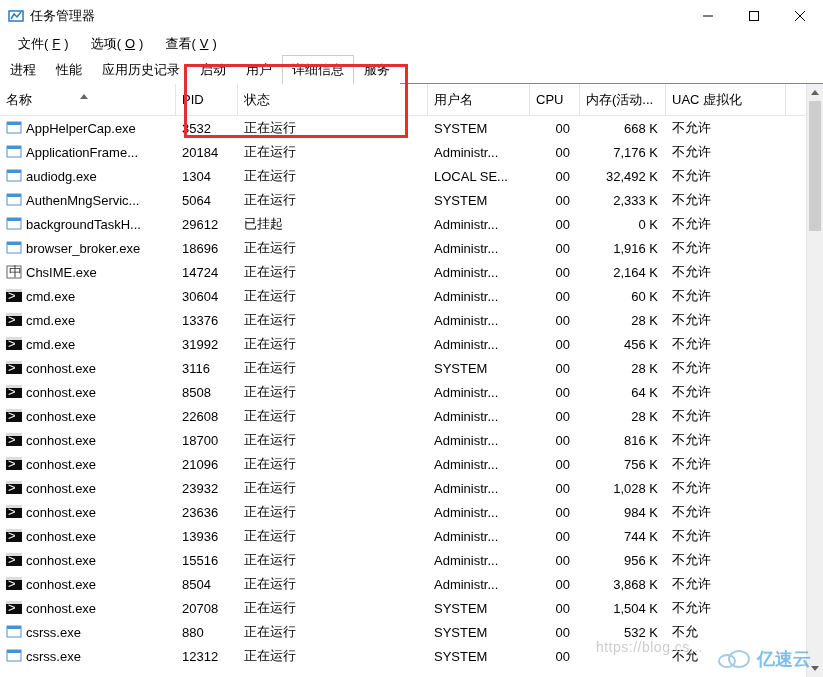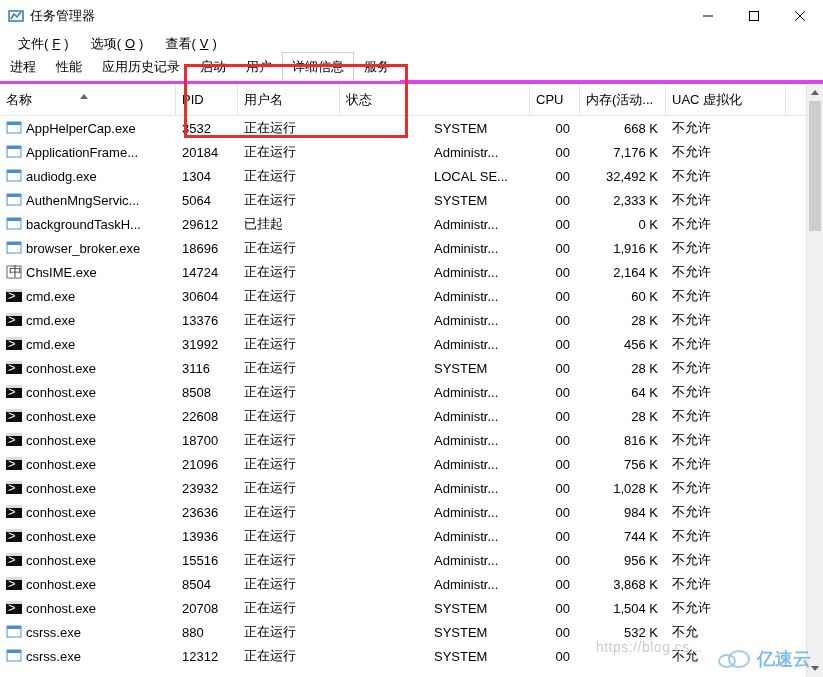--- a/index.html
+++ b/index.html
@@ -8,21 +8,21 @@
 .titlebar { height: 32px; display: flex; align-items: center; padding-left: 8px; background: #fff; }
 .titlebar-icon { width: 16px; height: 16px; margin-right: 6px; }
 .titlebar-title { flex: 1; }
 .winbtn { width: 46px; height: 30px; display: flex; align-items: center; justify-content: center; }
 .winbtn svg { width: 10px; height: 10px; }
 
 .menubar { height: 24px; display: flex; align-items: center; gap: 6px; padding-left: 10px; }
 .menubar span { padding: 2px 4px; }
 .menubar span u { text-decoration: underline; }
 
-.tabbar { height: 28px; display: flex; align-items: flex-end; border-bottom: 4px solid #d946ef; }
+.tabbar { height: 28px; display: flex; align-items: flex-end; border-bottom: 1px solid #d946ef; }
 .tab { padding: 5px 9px; border: 1px solid transparent; border-bottom: none; position: relative; top: 1px; background: #fff; }
 .tab.active { border-color: #ccc; background: #fff; }
 
 .annot-box { position: absolute; border: 3px solid #e72e2e; pointer-events: none; z-index: 50; left: 184px; top: 64px; width: 224px; height: 74px; }
 
 .grid-wrap { height: calc(100% - 84px); display: flex; position: relative; }
 .grid { flex: 1; overflow-y: hidden; }
 .header-row, .data-row { display: flex; align-items: center; height: 24px; border-bottom: 0px solid transparent; }
 .header-row { height: 32px; border-bottom: 1px solid #e5e5e5; }
 .header-row .cell { border-right: 1px solid #e5e5e5; height: 100%; display: flex; align-items: center; position: relative; }
@@ -97,22 +97,22 @@
 <div class="grid-wrap">
   <div class="grid">
     <div class="header-row">
       <div class="cell c-name">
         <span>名称</span>
         <span class="sort-ind"><svg width="8" height="5" viewBox="0 0 8 5">
               <polygon points="4,0 8,5 0,5" fill="#666"></polygon>
             </svg></span>
       </div>
       <div class="cell c-pid">PID</div>
+      <div class="cell c-stat">状态</div>
       <div class="cell c-user">用户名</div>
-      <div class="cell c-stat">状态</div>
       <div class="cell c-cpu">CPU</div>
       <div class="cell c-mem">内存(活动...</div>
       <div class="cell c-uac">UAC 虚拟化</div>
     </div>
     <div id="rows">
         <div class="data-row">
           <div class="cell c-name">
             <span class="proc-icon">
               <svg width="16" height="16" viewBox="0 0 16 16">
                 <rect x="1" y="2" width="14" height="11" fill="#fff" stroke="#4a90d9"></rect>

